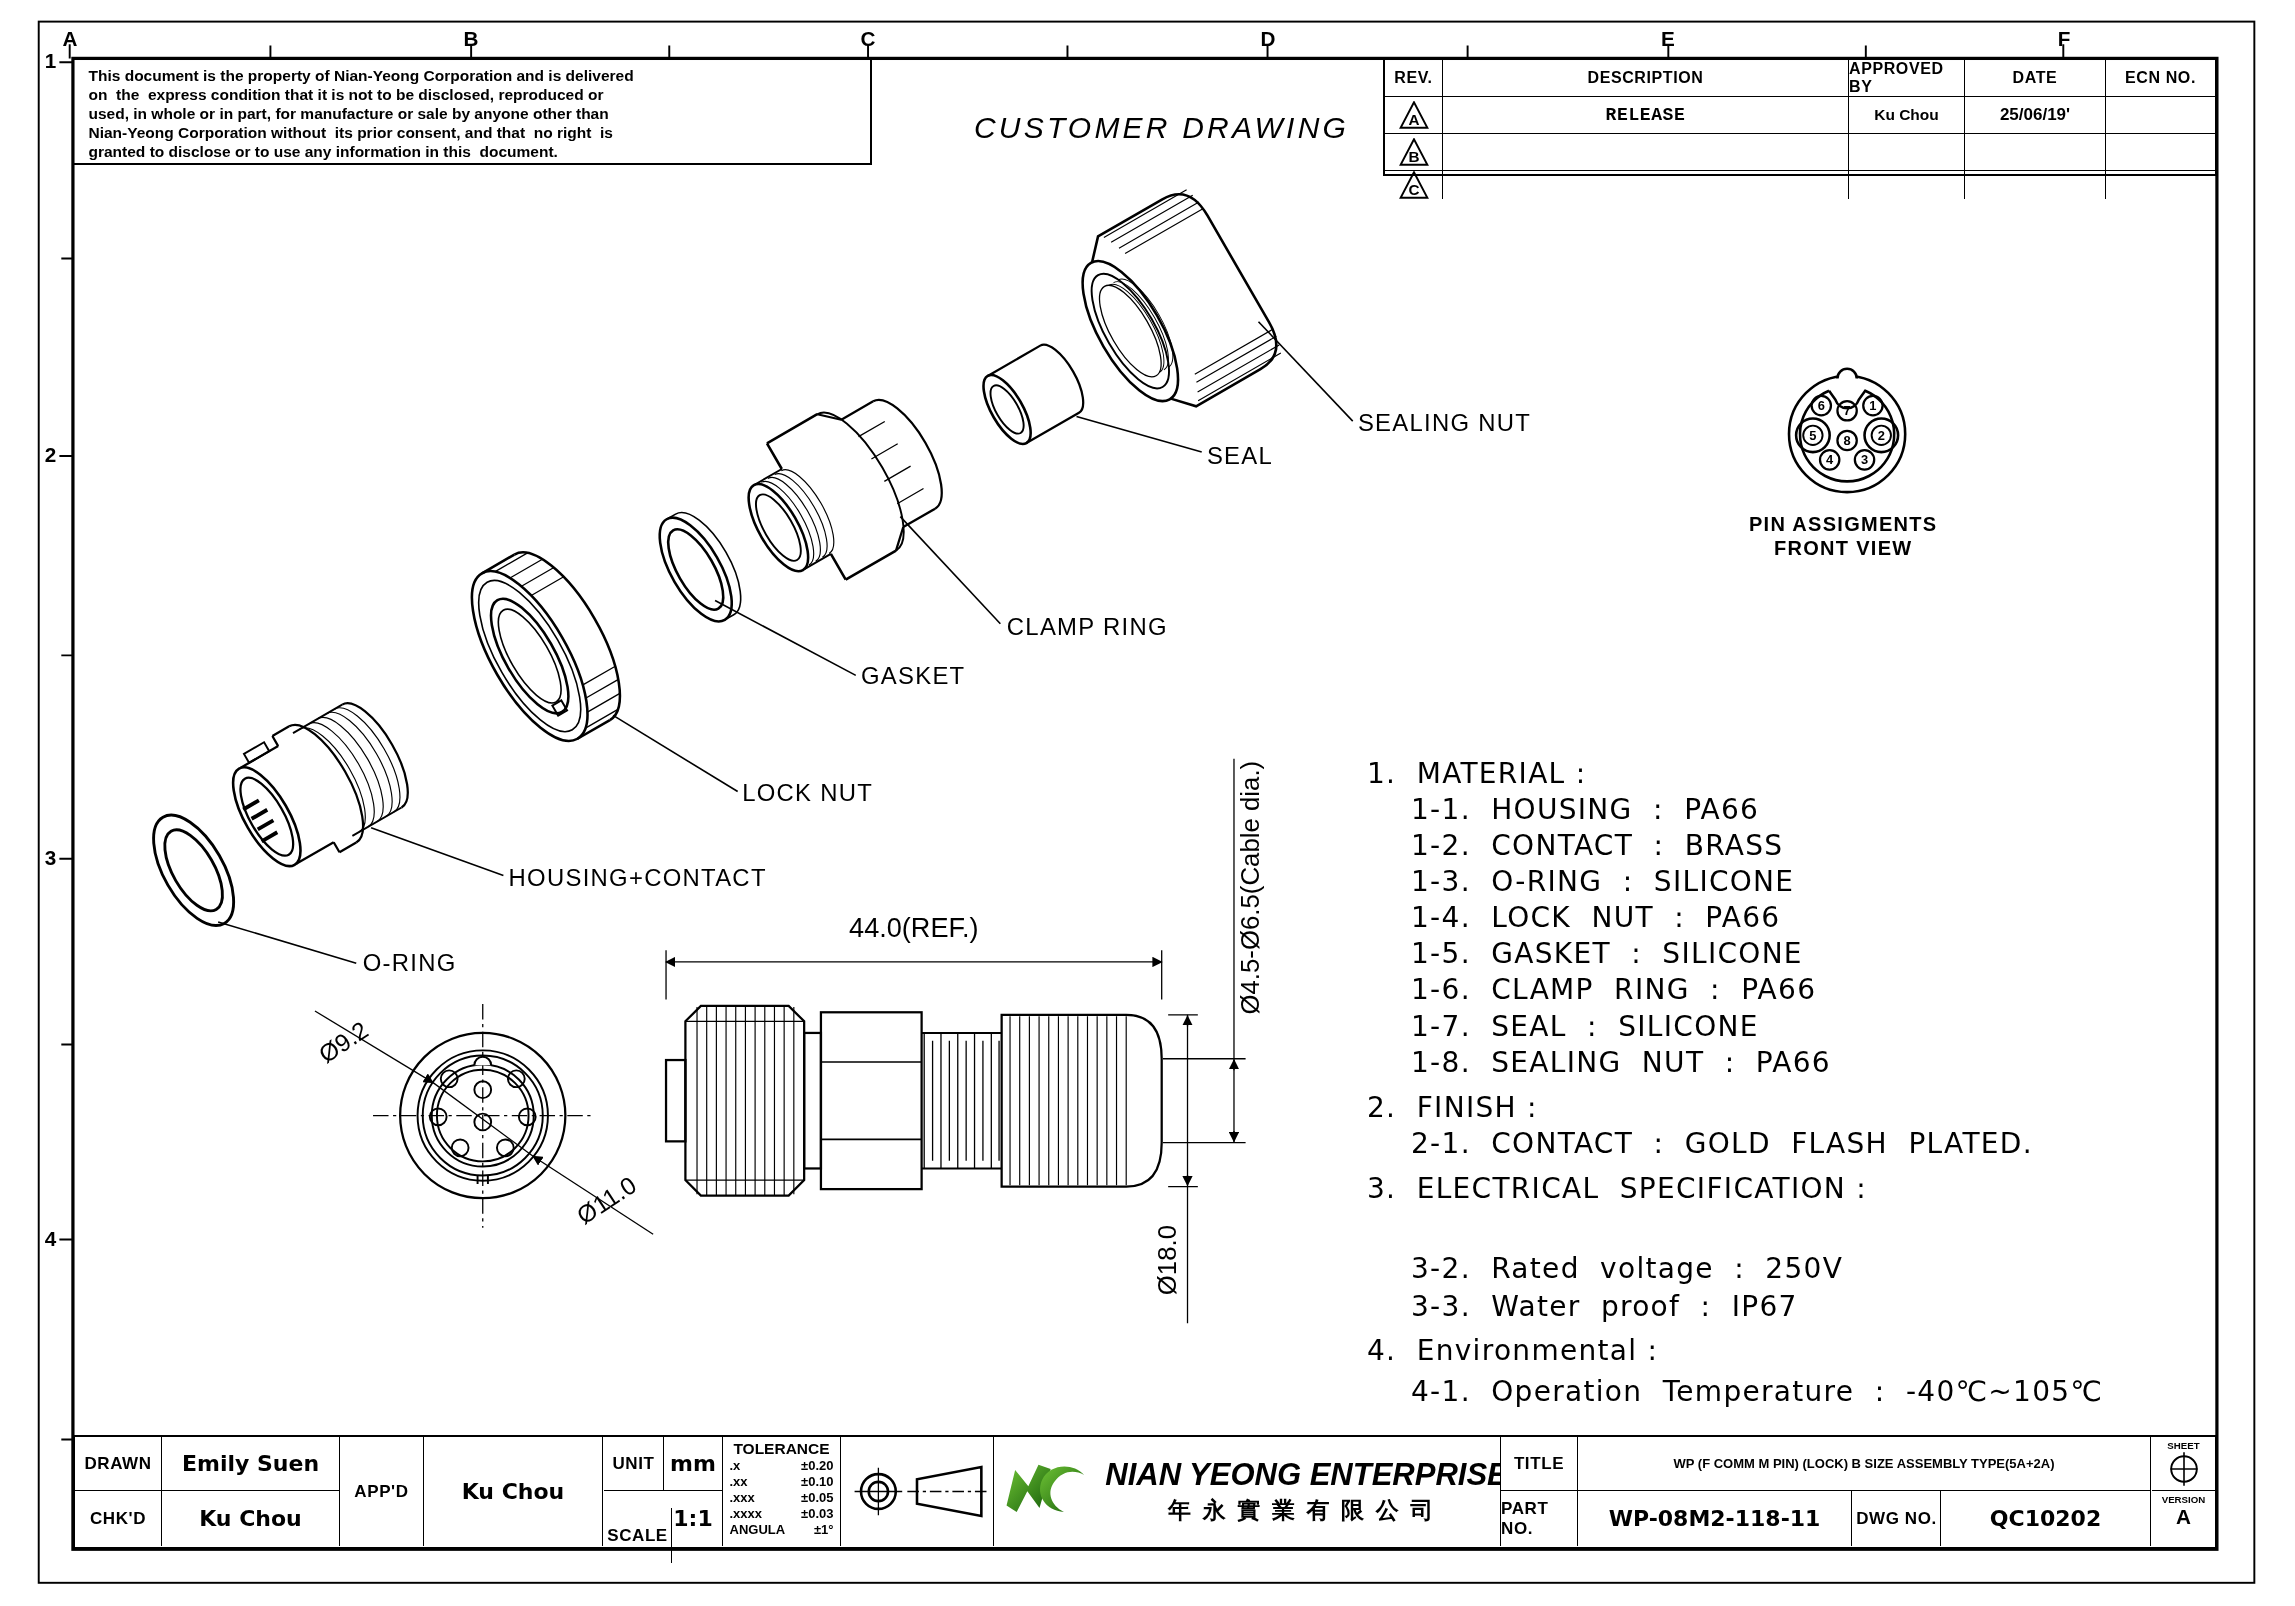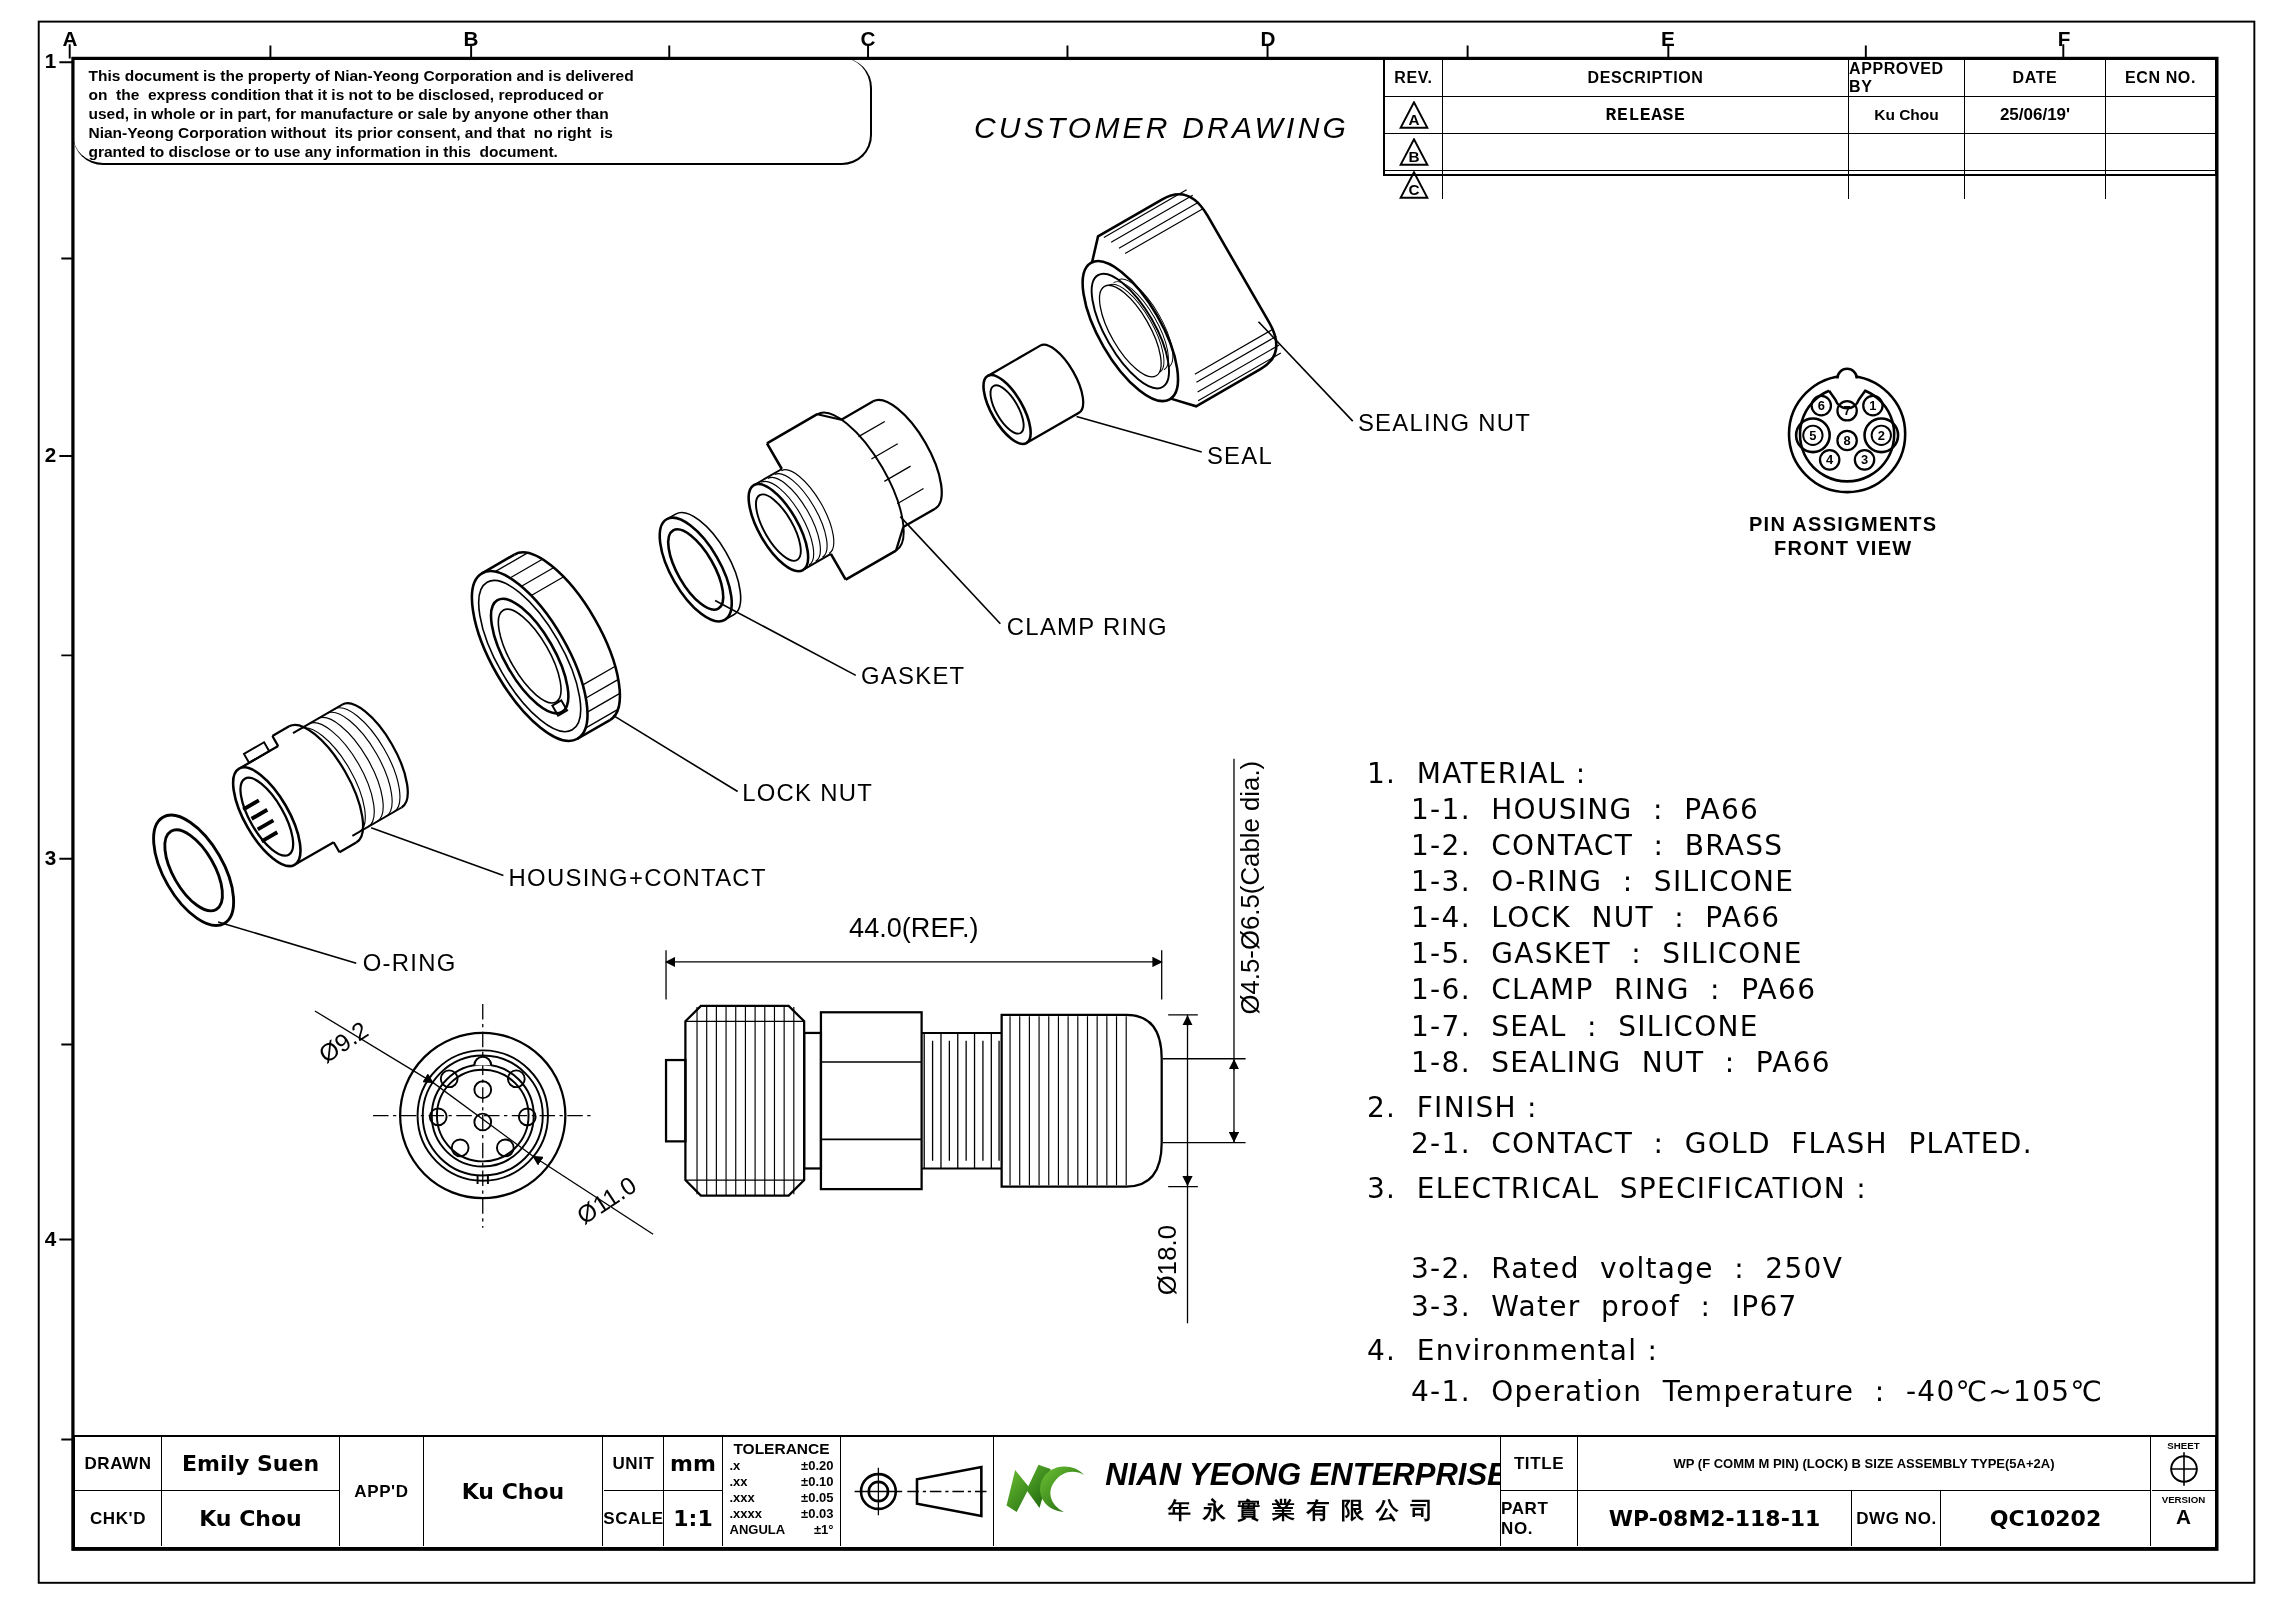--- a/index.html
+++ b/index.html
@@ -10,21 +10,21 @@
   svg text{font-family:"Liberation Sans",sans-serif;fill:#000;}
 
   
   .zl{top:27px;width:28px;text-align:center;font-size:20.7px;font-weight:bold;}
   .zn{left:37px;width:27px;text-align:center;font-size:20.7px;font-weight:bold;}
 
   
   #disclaimer{left:73px;top:58px;width:799px;height:107px;
     border-right:2.6px solid #000;border-bottom:2.6px solid #000;
     padding:7.7px 0 0 15.5px;font-size:15.5px;font-weight:bold;line-height:19px;
-    white-space:pre;letter-spacing:0px;border-radius:30px;}
+    white-space:pre;letter-spacing:0px;}
   
   #heading{left:968px;top:111px;width:387px;text-align:center;
     font-size:30px;font-style:italic;letter-spacing:3.2px;}
 
   
   #rev-table{left:1383px;top:58px;width:834px;height:118px;display:grid;
     grid-template-columns:58px 406px 116px 141px 1fr;
     grid-template-rows:37px 37px 37px 1fr;
     border:2.6px solid #000;}
   .rc{border-right:1.9px solid #000;border-bottom:1.9px solid #000;
@@ -337,21 +337,21 @@
 
   <div id="tblock" class="abs">
     <div class="tc br bb lab" style="left:0;top:0;width:87px;height:54px">DRAWN</div>
     <div class="tc br bb val" style="left:87px;top:0;width:178px;height:54px">Emily Suen</div>
     <div class="tc br lab" style="left:0;top:54px;width:87px;height:55px">CHK'D</div>
     <div class="tc br val" style="left:87px;top:54px;width:178px;height:55px">Ku Chou</div>
     <div class="tc br lab" style="left:265px;top:0;width:84px;height:109px">APP'D</div>
     <div class="tc br val" style="left:349px;top:0;width:179px;height:109px">Ku Chou</div>
     <div class="tc br bb lab" style="left:529px;top:0;width:60px;height:54px">UNIT</div>
     <div class="tc br bb val" style="left:589px;top:0;width:59px;height:54px">mm</div>
-    <div class="tc br lab" style="left:529px;top:54px;width:60px;height:55px">SCALE</div>
+    <div class="tc br lab" style="left:529px;top:71px;width:68px;height:55px">SCALE</div>
     <div class="tc br val" style="left:589px;top:54px;width:59px;height:55px">1:1</div>
 
     <div class="tc br tol-wrap" style="left:648px;top:0;width:118px;height:109px">
       <div class="tol-title">TOLERANCE</div>
       <div class="tol-row">
           <span>.x</span>
           <span>±0.20</span>
         </div>
       <div class="tol-row">
           <span>.xx</span>

